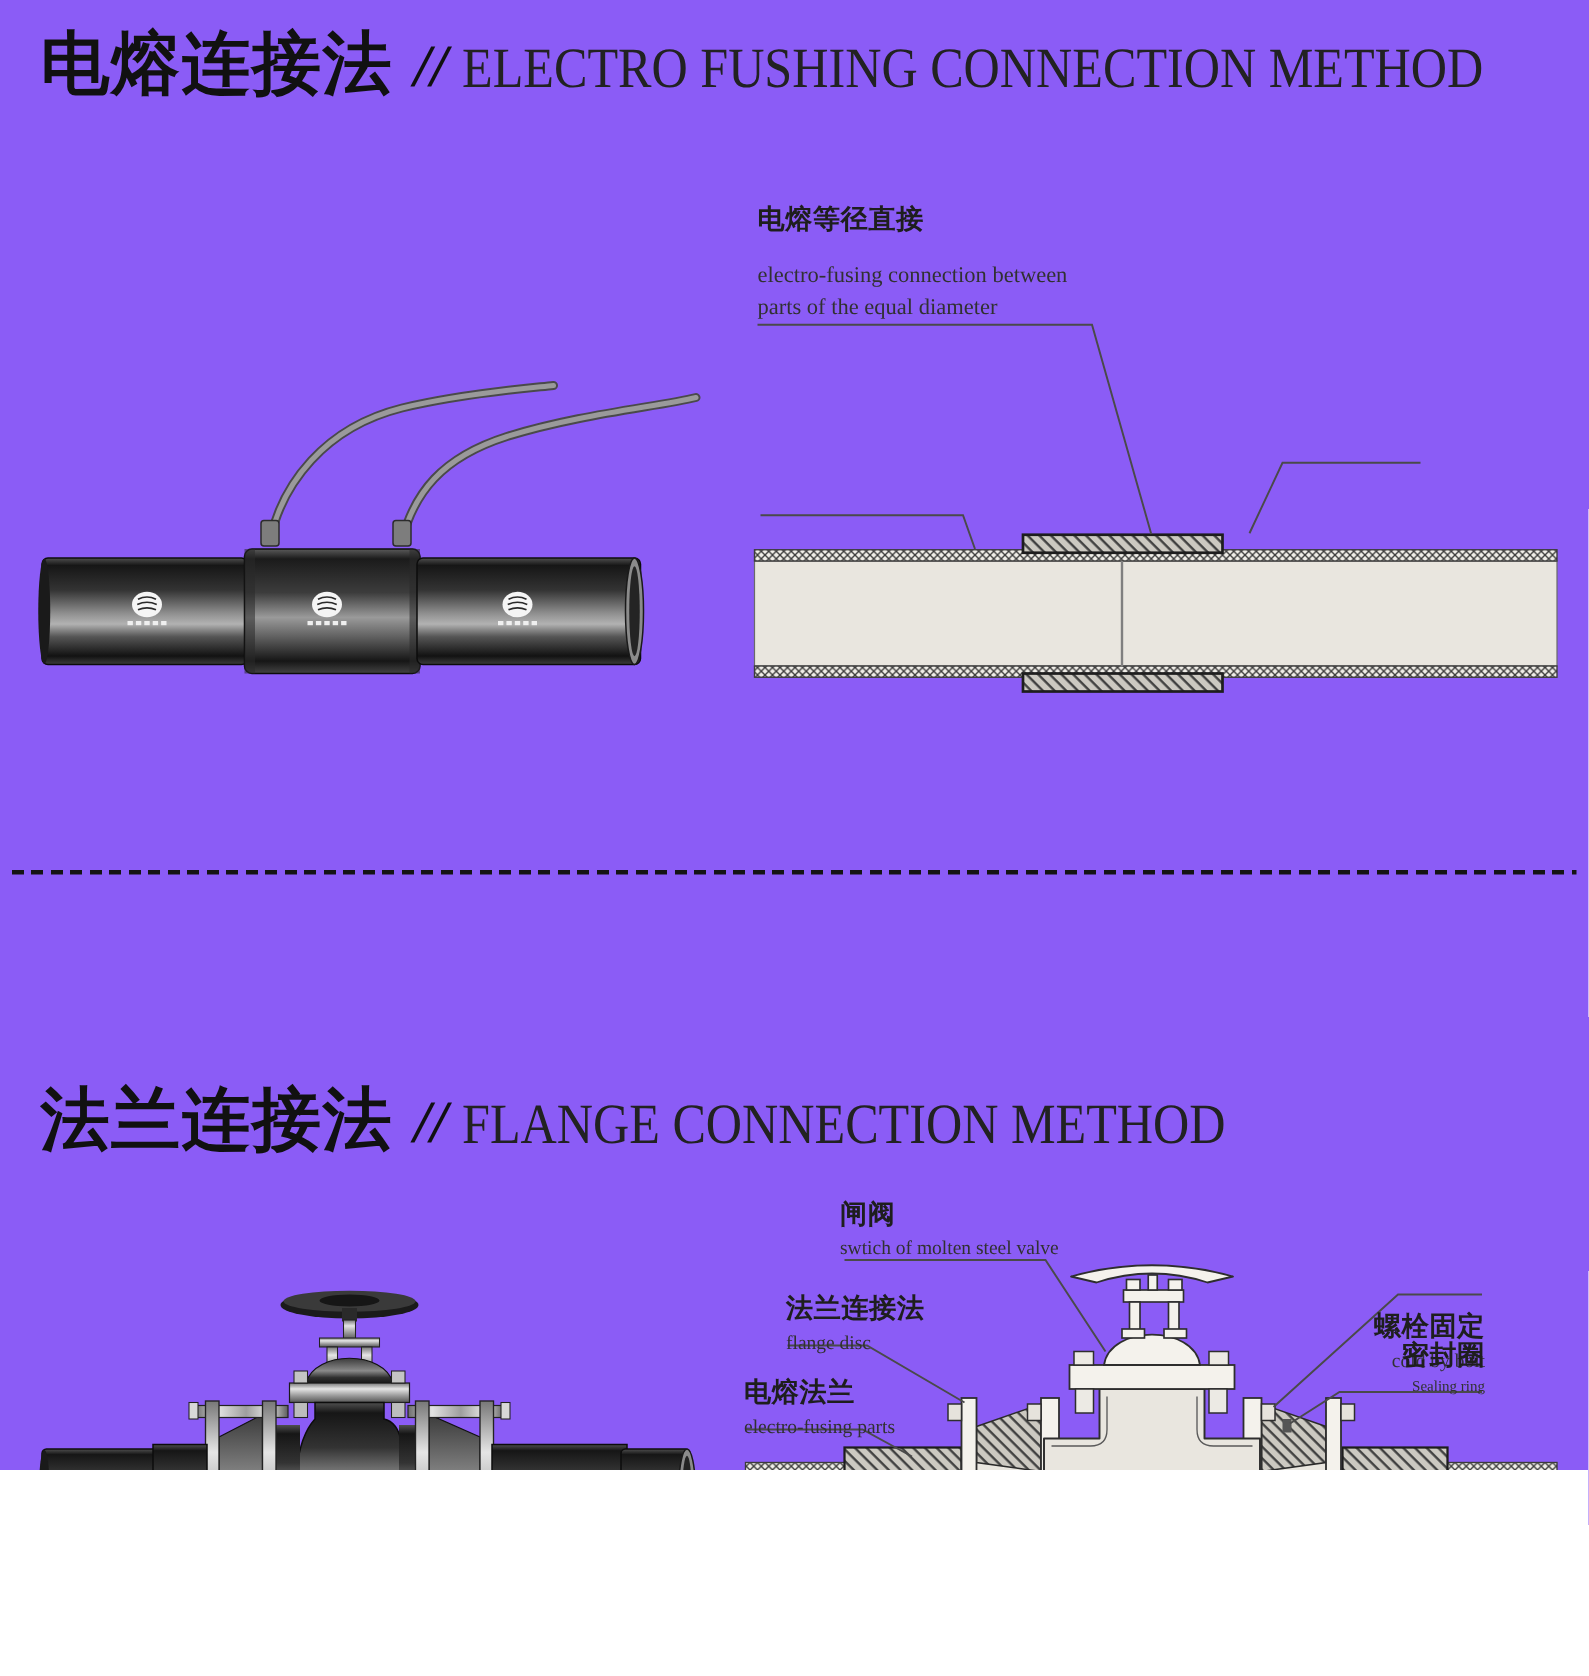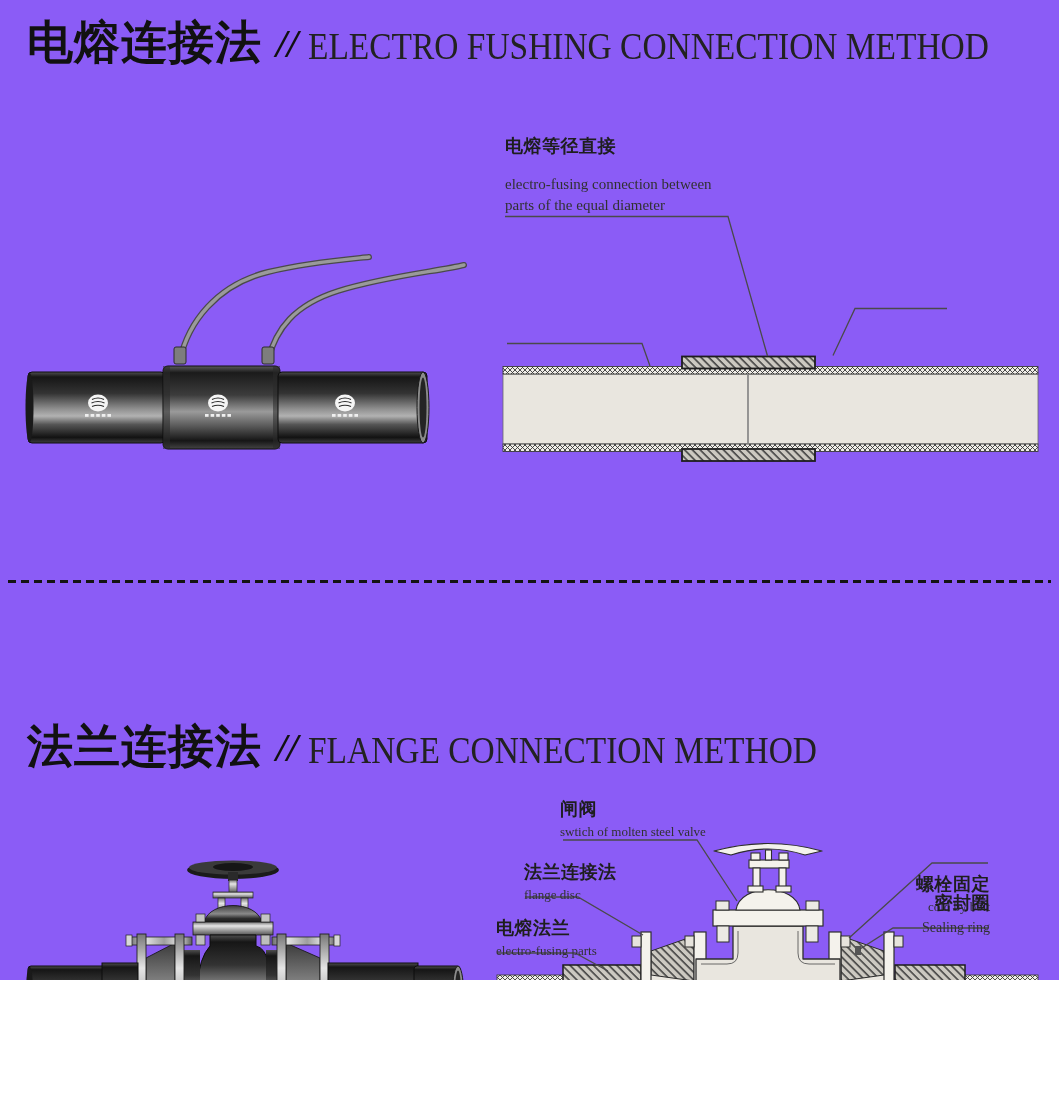--- a/index.html
+++ b/index.html
@@ -9,21 +9,21 @@
   .title .zh{font-size:46px;font-weight:700;line-height:1;letter-spacing:1px;color:#111;}
   .title .sep{font-size:40px;font-weight:700;line-height:1;margin:0 10px 2px 14px;color:#111;font-style:italic;}
   .title .en{font-size:38px;font-weight:400;line-height:1;color:#222;display:inline-block;
              transform:scaleX(0.88);transform-origin:0 100%;letter-spacing:0px;margin-bottom:1px;}
   .lbl{position:absolute;}
   .lbl .zh{font-weight:700;font-size:18px;line-height:1.38;letter-spacing:0.5px;color:#1e1e1e;white-space:pre-line;}
   .lbl .en{font-size:15px;line-height:1.42;margin-top:15px;color:#313131;white-space:pre-line;}
   .lbl.l-composite .en{font-size:13.5px;line-height:1.3;margin-top:7px;}
   .lbl.l-small .en{font-size:13px;margin-top:2px;line-height:1.25;}
   .lbl.l-wiring .en{font-size:15.5px;margin-top:7px;}
-  .lbl.l-seal .en{font-size:14px;margin-top:2px;}
+  .lbl.l-seal .en{font-size:10px;margin-top:2px;}
   .lbl.right{text-align:right;width:150px;}
   #divider{position:absolute;left:8px;top:580px;width:1043px;height:3px;
            background:repeating-linear-gradient(90deg,#141414 0 8px,transparent 8px 13px);}
   svg{position:absolute;overflow:visible;}
 </style>
 </head>
 <body>
 
 <div id="page">
 

